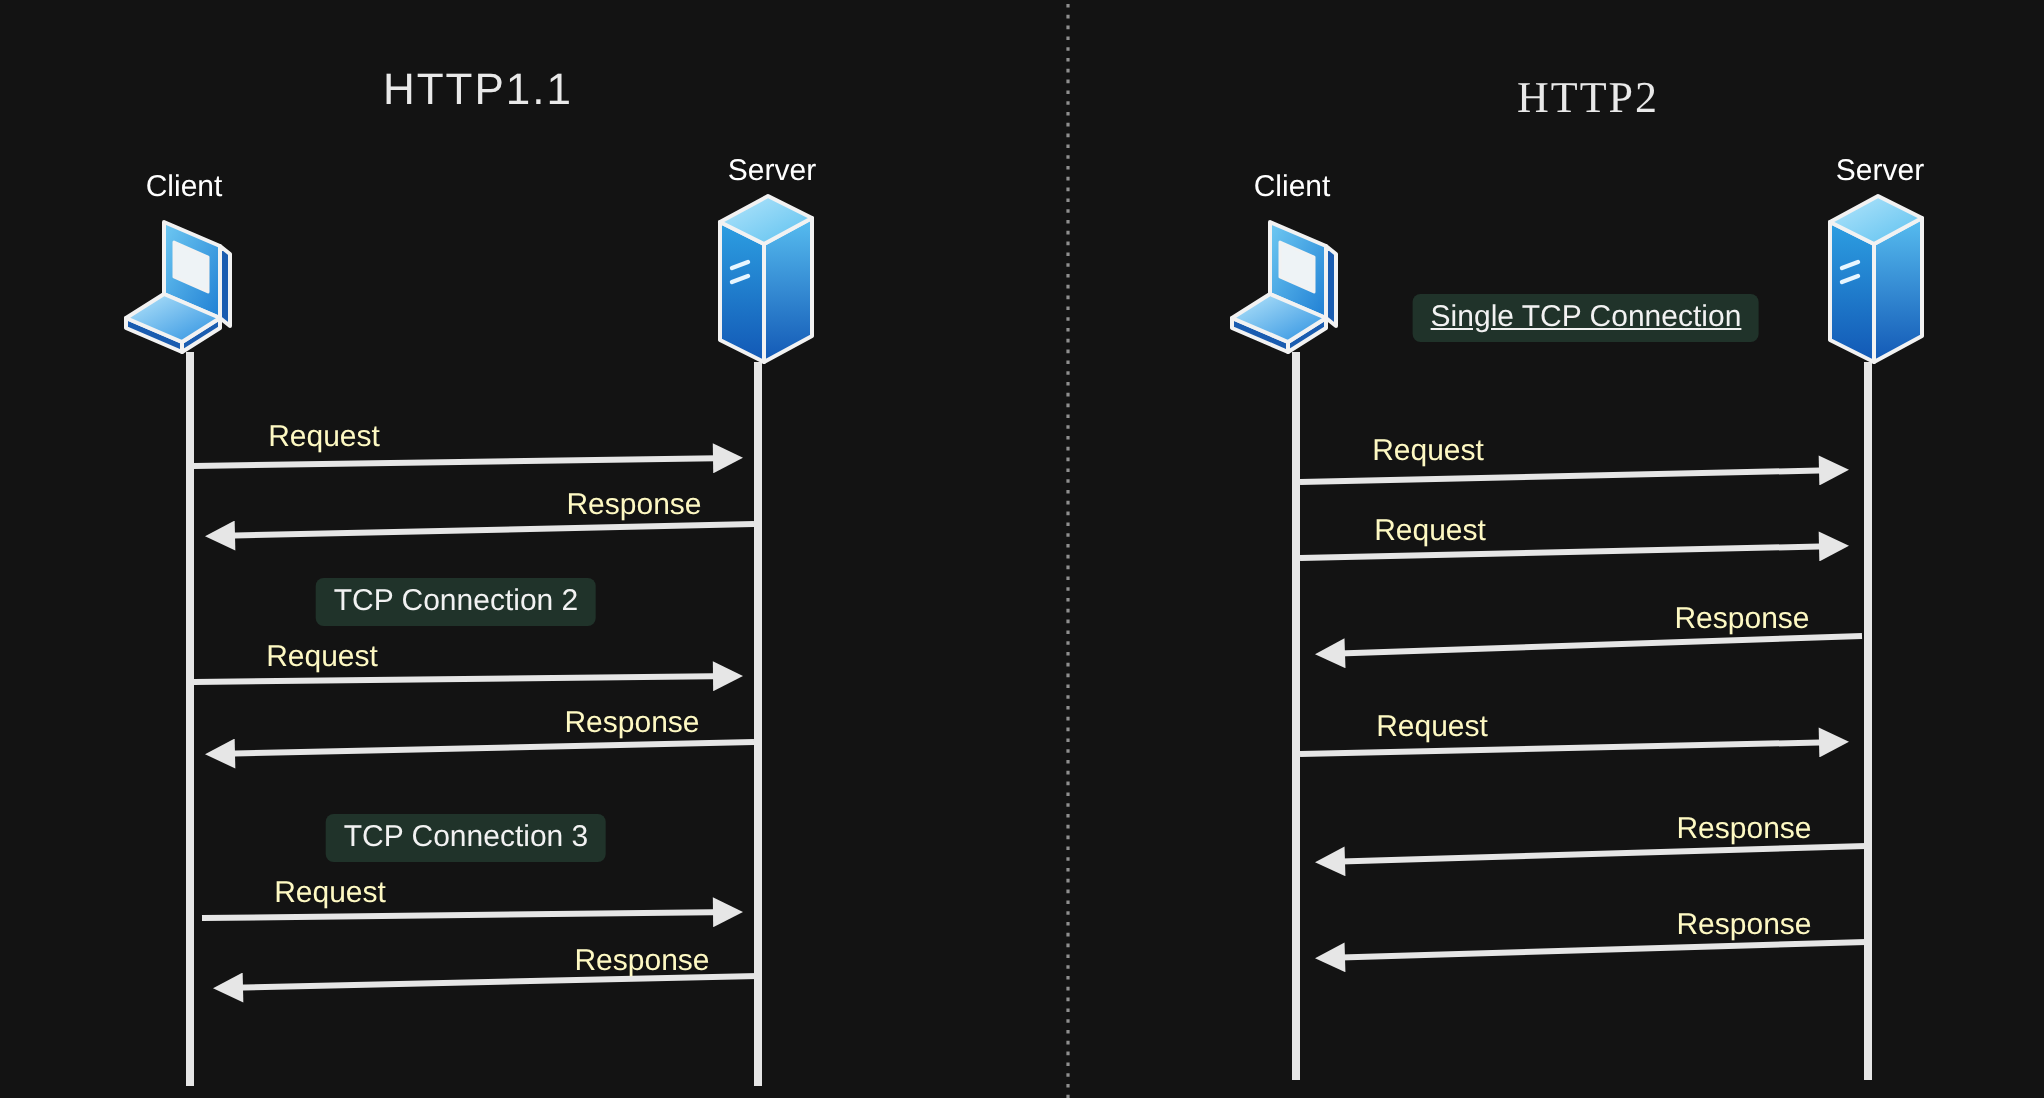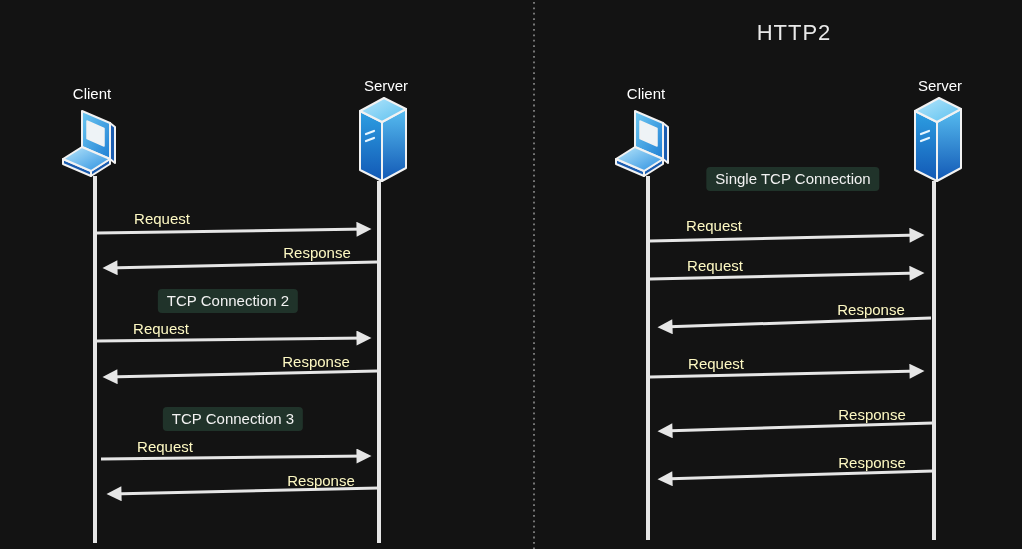--- a/index.html
+++ b/index.html
@@ -172,30 +172,31 @@
       <path d="M5,16 L27,27 L27,86 L5,75 Z" fill="url(#leftB)"></path>
       <path d="M27,27 L51,14 L51,73 L27,86 Z" fill="url(#rightB)"></path>
       <path d="M5,16 L29,3 L51,14 L27,27 Z" fill="url(#topB)"></path>
     </g>
     <g stroke="#e8f6ff" stroke-width="2.2" stroke-linecap="round">
       <path d="M11,39 l8,-3"></path>
       <path d="M11,46 l8,-3"></path>
     </g>
   </svg>
 
-  <div class="title ctr" style="left:794px; top:20px;">HTTP2</div>
+  <div class="title ctr" style="left:239px; top:32px;">HTTP1.1</div>
+  <div class="title ctr" style="left:794px; top:36px;font-family:Liberation Serif, serif;">HTTP2</div>
 
   <div class="actor-label ctr" style="left:92px;  top:85px;">Client</div>
   <div class="actor-label ctr" style="left:386px; top:77px;">Server</div>
   <div class="actor-label ctr" style="left:646px; top:85px;">Client</div>
   <div class="actor-label ctr" style="left:940px; top:77px;">Server</div>
 
   <div class="badge ctr" style="left:228px; top:289px;">TCP Connection 2</div>
   <div class="badge ctr" style="left:233px; top:407px;">TCP Connection 3</div>
-  <div class="badge ctr" style="left:793px; top:167px;">Single TCP Connection</div>
+  <div class="badge ctr" style="left:793px; top:147px;text-decoration:underline;">Single TCP Connection</div>
 
   <div class="msg ctr" style="left:162px; top:210px;">Request</div>
   <div class="msg ctr" style="left:317px; top:244px;">Response</div>
   <div class="msg ctr" style="left:161px; top:320px;">Request</div>
   <div class="msg ctr" style="left:316px; top:353px;">Response</div>
   <div class="msg ctr" style="left:165px; top:438px;">Request</div>
   <div class="msg ctr" style="left:321px; top:472px;">Response</div>
 
   <div class="msg ctr" style="left:714px; top:217px;">Request</div>
   <div class="msg ctr" style="left:715px; top:257px;">Request</div>

